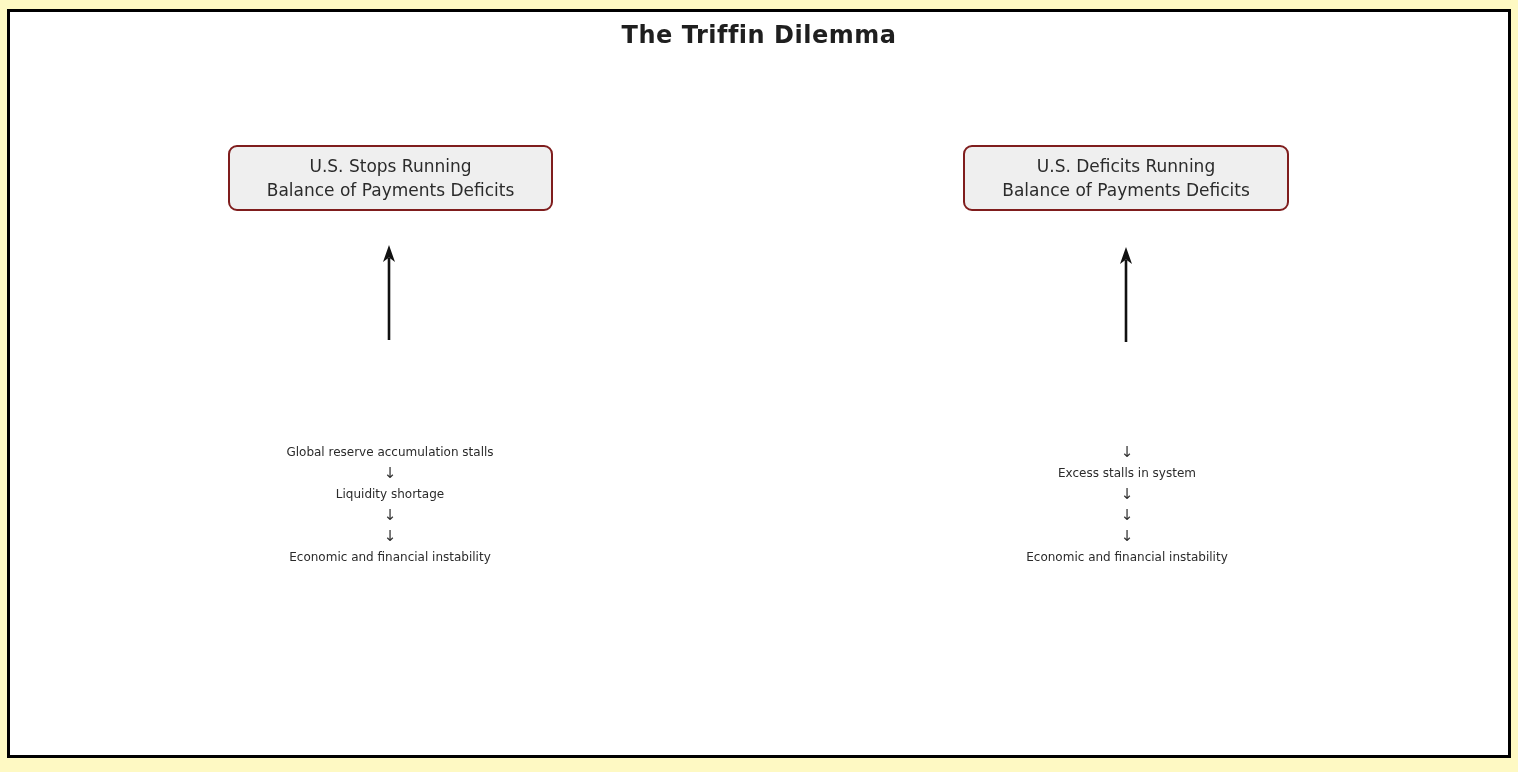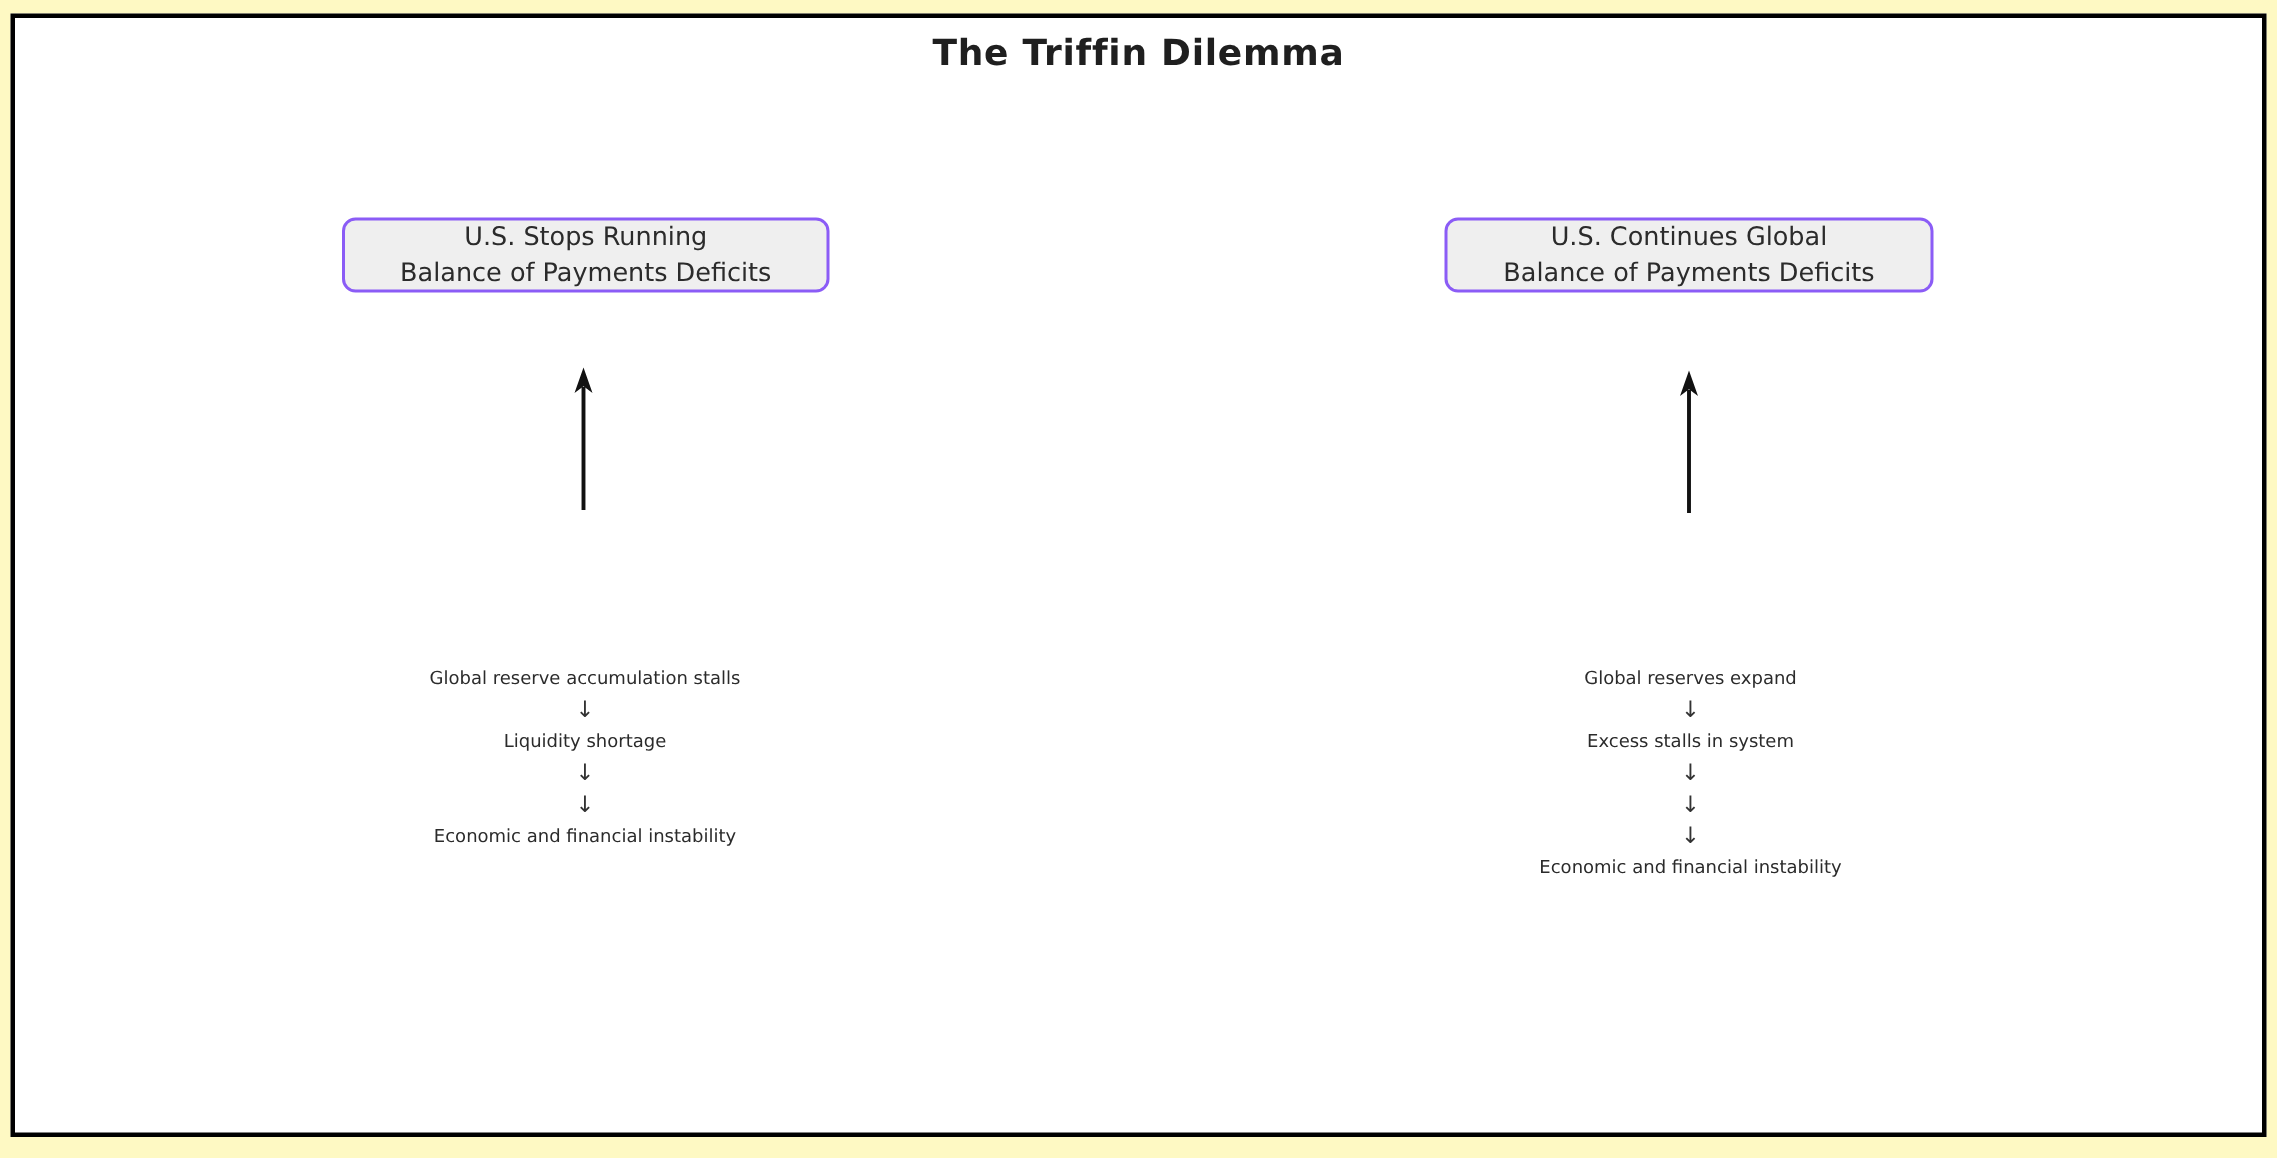--- a/index.html
+++ b/index.html
@@ -32,24 +32,24 @@
     width: 100%;
     text-align: center;
     font-size: 24px;
     font-weight: bold;
     color: #1f1f1f;
     letter-spacing: 0.5px;
   }
   .node-box {
     position: absolute;
     top: 145px;
-    height: 50px;
+    height: 66px;
     box-sizing: border-box;
     background: #efefef;
-    border: 2px solid #8b5cf6;
+    border: 2px solid #7f1d1d;
     border-radius: 9px;
     display: flex;
     flex-direction: column;
     align-items: center;
     justify-content: center;
     text-align: center;
     font-size: 17px;
     line-height: 24px;
     color: #2b2b2b;
   }
@@ -89,21 +89,21 @@
   <div class="frame"></div>
 
   <div class="title">The Triffin Dilemma</div>
 
   <div class="node-box left">
     <span>U.S. Stops Running</span>
     <span>Balance of Payments Deficits</span>
   </div>
 
   <div class="node-box right">
-    <span>U.S. Continues Global</span>
+    <span>U.S. Deficits Running</span>
     <span>Balance of Payments Deficits</span>
   </div>
 
   <svg class="up-arrow left" viewBox="0 0 22 100">
     <line x1="11" y1="97" x2="11" y2="15" stroke="#111111" stroke-width="2.6"></line>
     <polygon points="11,2 5,19 11,14.5 17,19" fill="#111111"></polygon>
   </svg>
 
   <svg class="up-arrow right" viewBox="0 0 22 100">
     <line x1="11" y1="97" x2="11" y2="15" stroke="#111111" stroke-width="2.6"></line>
@@ -113,21 +113,20 @@
   <div class="chain left">
       <div class="chain-text">Global reserve accumulation stalls</div>
       <div class="chain-arrow">↓</div>
       <div class="chain-text">Liquidity shortage</div>
       <div class="chain-arrow">↓</div>
       <div class="chain-arrow">↓</div>
       <div class="chain-text">Economic and financial instability</div>
     </div>
 
   <div class="chain right">
-      <div class="chain-text">Global reserves expand</div>
       <div class="chain-arrow">↓</div>
       <div class="chain-text">Excess stalls in system</div>
       <div class="chain-arrow">↓</div>
       <div class="chain-arrow">↓</div>
       <div class="chain-arrow">↓</div>
       <div class="chain-text">Economic and financial instability</div>
     </div>
 </div>
 
 </body></html>

